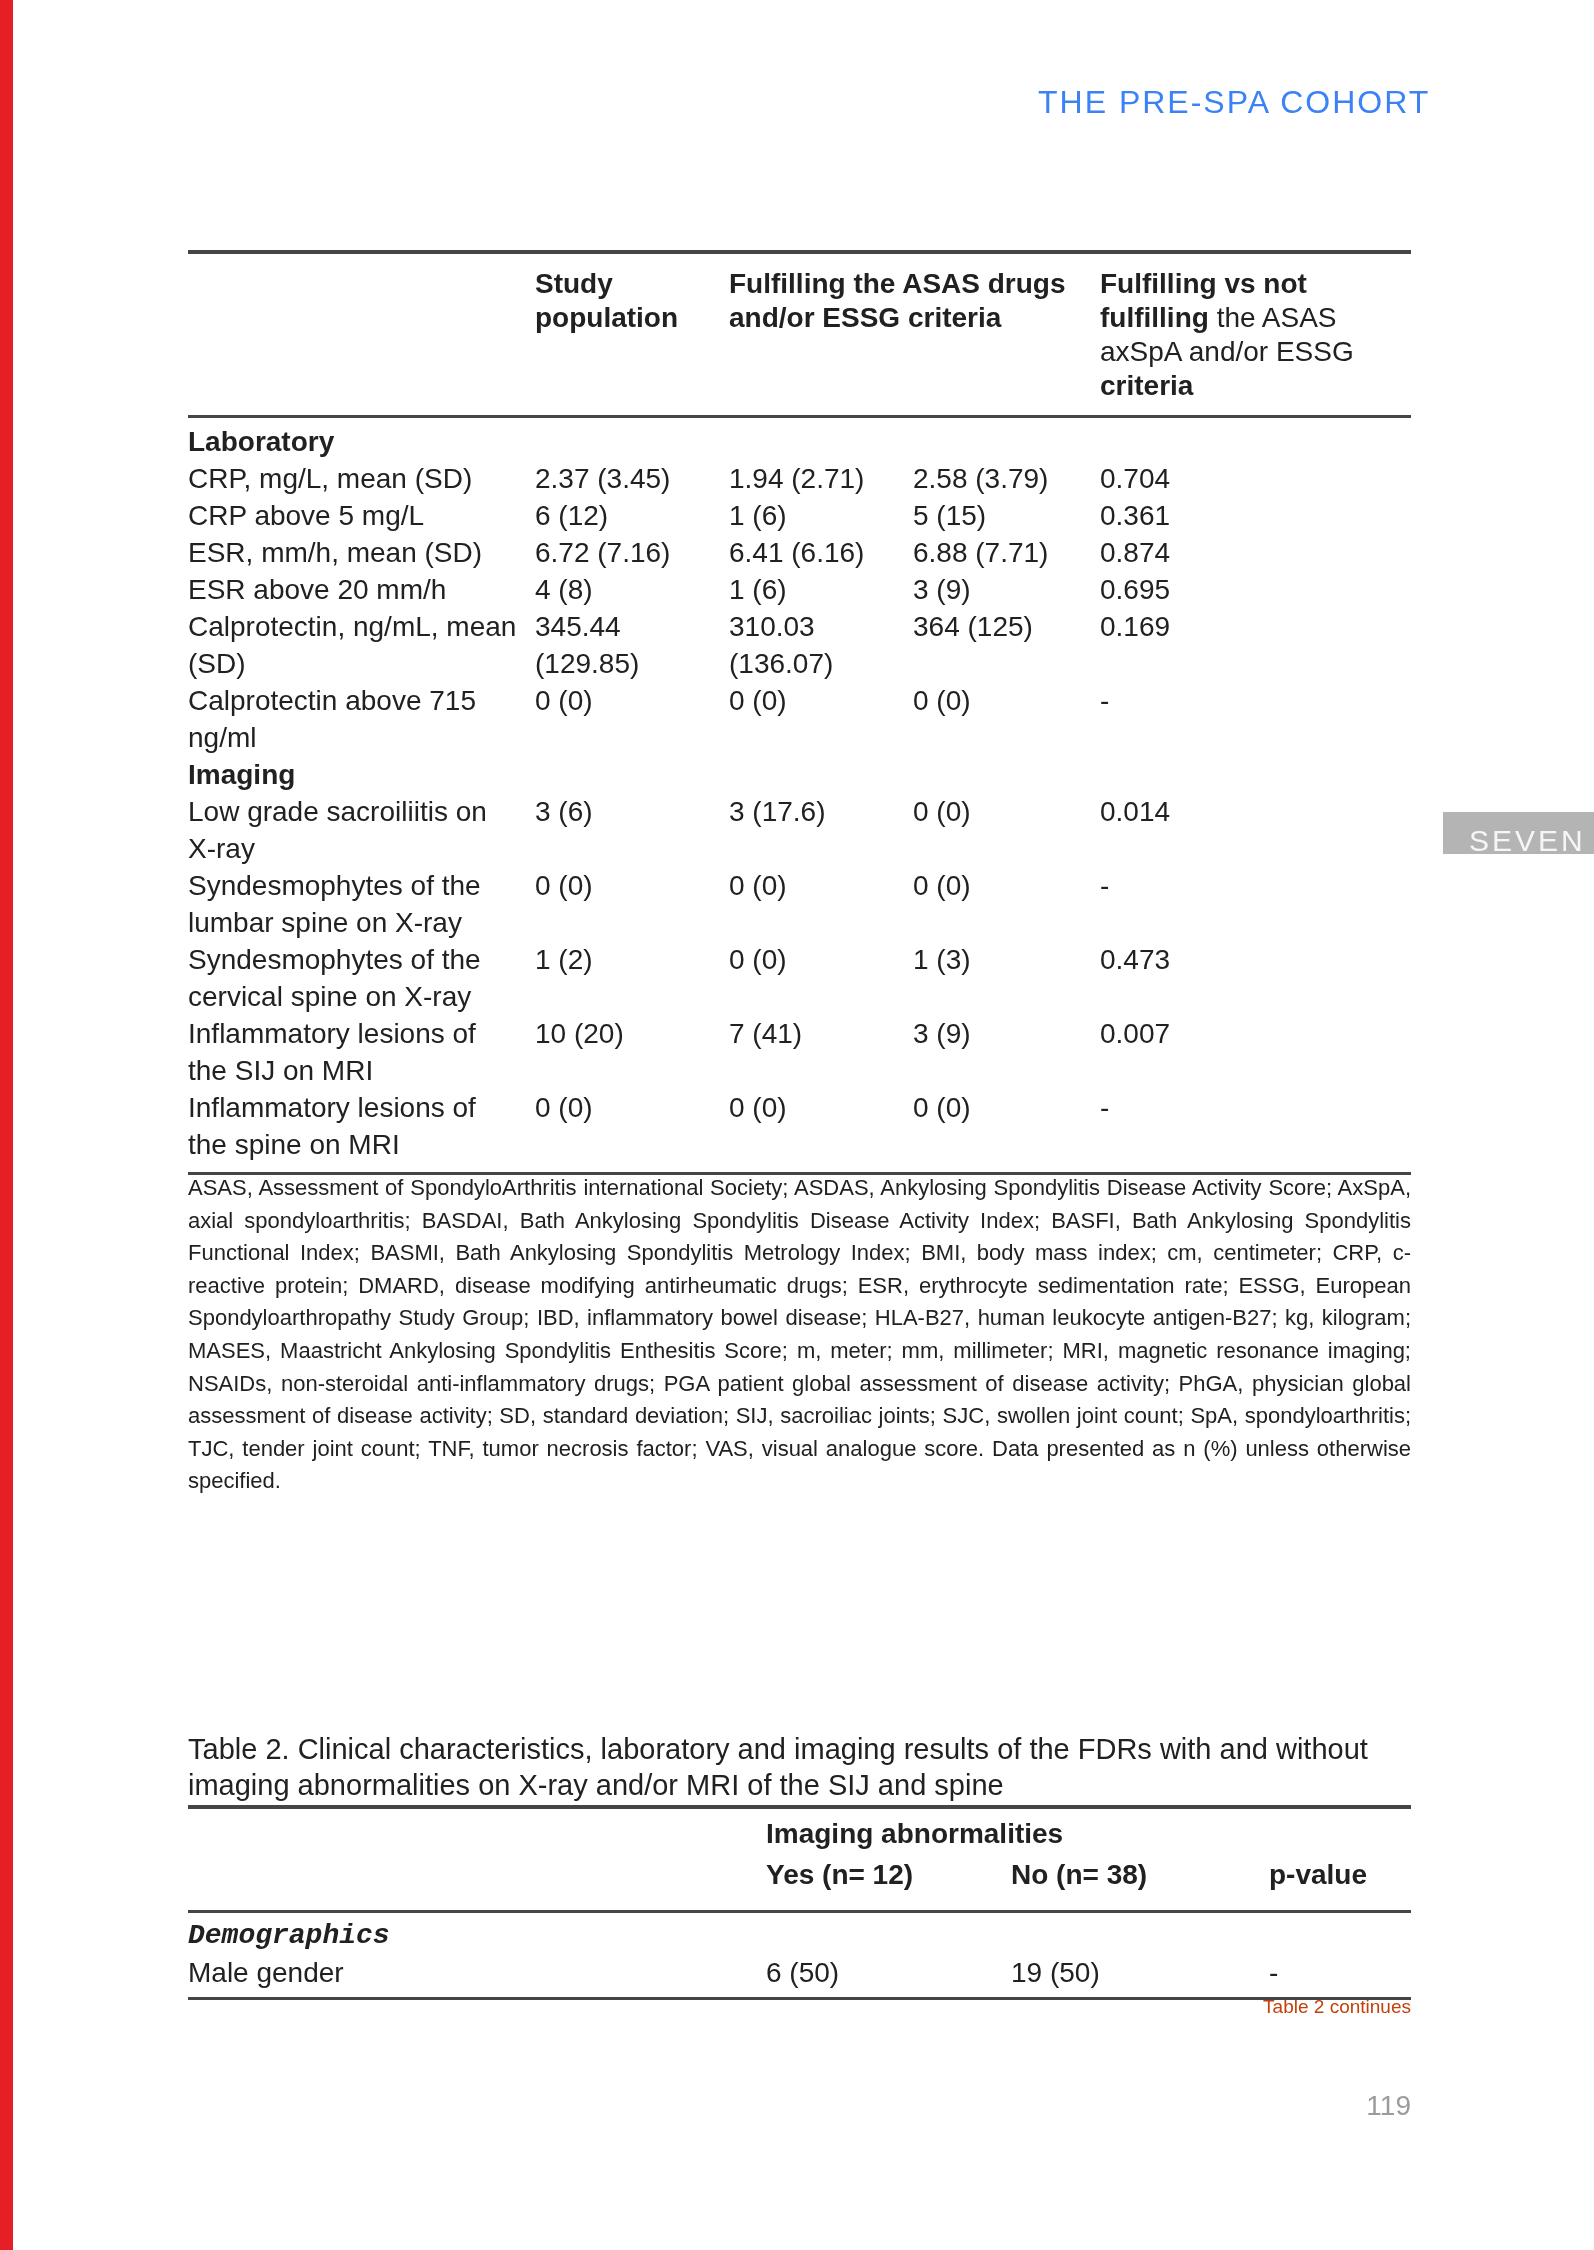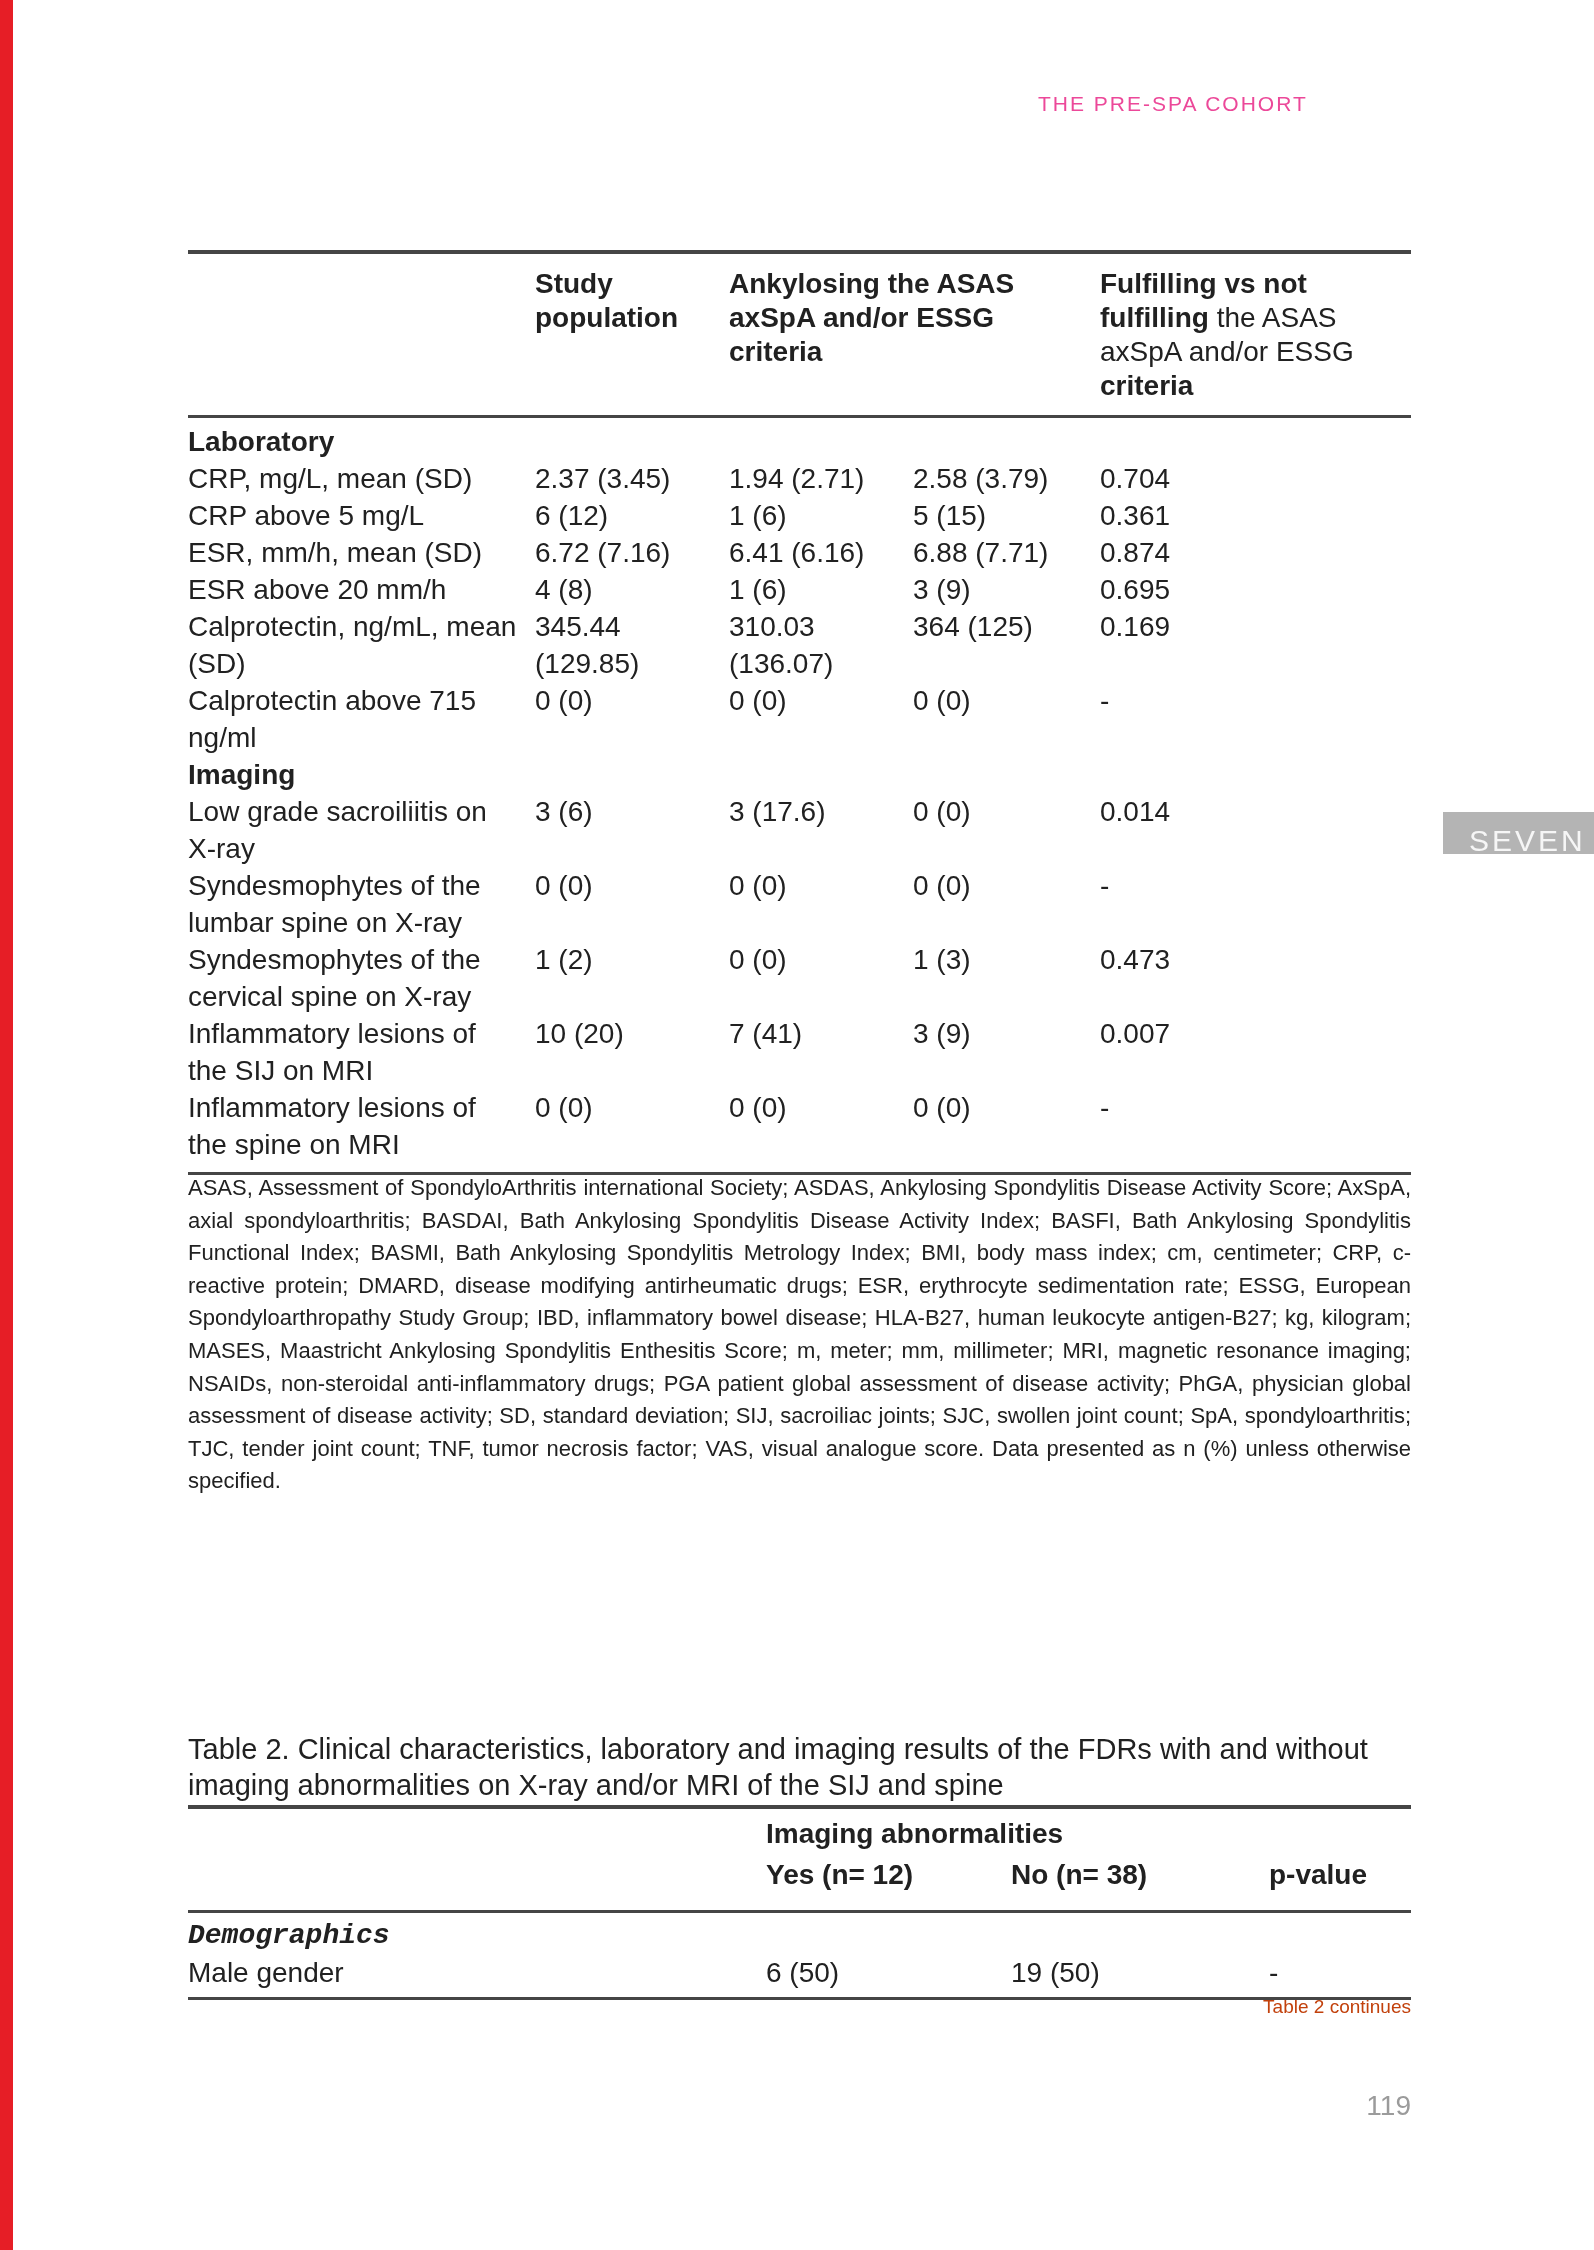--- a/index.html
+++ b/index.html
@@ -1,19 +1,19 @@
 <!DOCTYPE html>
 <html><head>
 <meta charset="utf-8">
 <style>
   html,body{margin:0;padding:0;background:#ffffff;}
   .page{position:relative;width:1594px;height:2250px;background:#ffffff;overflow:hidden;
         font-family:"Liberation Sans",sans-serif;color:#212121;}
   .redbar{position:absolute;left:0;top:0;width:13px;height:2250px;background:#e61e26;}
-  .runhead{position:absolute;top:92px;left:1038px;font-size:21px;letter-spacing:2px;color:#ec4899;white-space:nowrap;}
+  .runhead{position:absolute;top:84px;left:1038px;font-size:32px;letter-spacing:2px;color:#3b82f6;white-space:nowrap;}
   .tab{position:absolute;left:1443px;top:812px;width:151px;height:42px;background:#b4b4b4;
        color:#f6f6f6;font-size:30px;letter-spacing:3px;line-height:58px;padding-left:26px;box-sizing:border-box;}
   .hr{height:0;border-top:4px solid #454545;}
   .hr2{height:0;border-top:3px solid #454545;}
 
   .t1{position:absolute;left:188px;top:250px;width:1223px;}
   .t1 .head{display:grid;grid-template-columns:347px 194px 371px 311px;
             padding:13px 0 12px;font-weight:bold;font-size:28px;line-height:34px;}
   .t1 .head .reg{font-weight:normal;}
   .t1 .body{display:grid;grid-template-columns:347px 194px 184px 187px 311px;
@@ -44,21 +44,21 @@
 
   <div class="runhead">THE PRE-SPA COHORT</div>
 
   <div class="tab">SEVEN</div>
 
   <div class="t1">
     <div class="hr"></div>
     <div class="head">
       <div class="c"></div>
       <div class="c">Study population</div>
-      <div class="c">Ankylosing the ASAS axSpA and/or ESSG criteria</div>
+      <div class="c">Fulfilling the ASAS drugs and/or ESSG criteria</div>
       <div class="c"><span>Fulfilling vs not fulfilling</span><span class="reg"> the ASAS axSpA and/or ESSG </span><span>criteria</span></div>
     </div>
     <div class="hr2"></div>
     <div class="body">
 
       <div class="sect">Laboratory</div>
 
       <div class="c">CRP, mg/L, mean (SD)</div>
       <div class="c">2.37 (3.45)</div>
       <div class="c">1.94 (2.71)</div>

